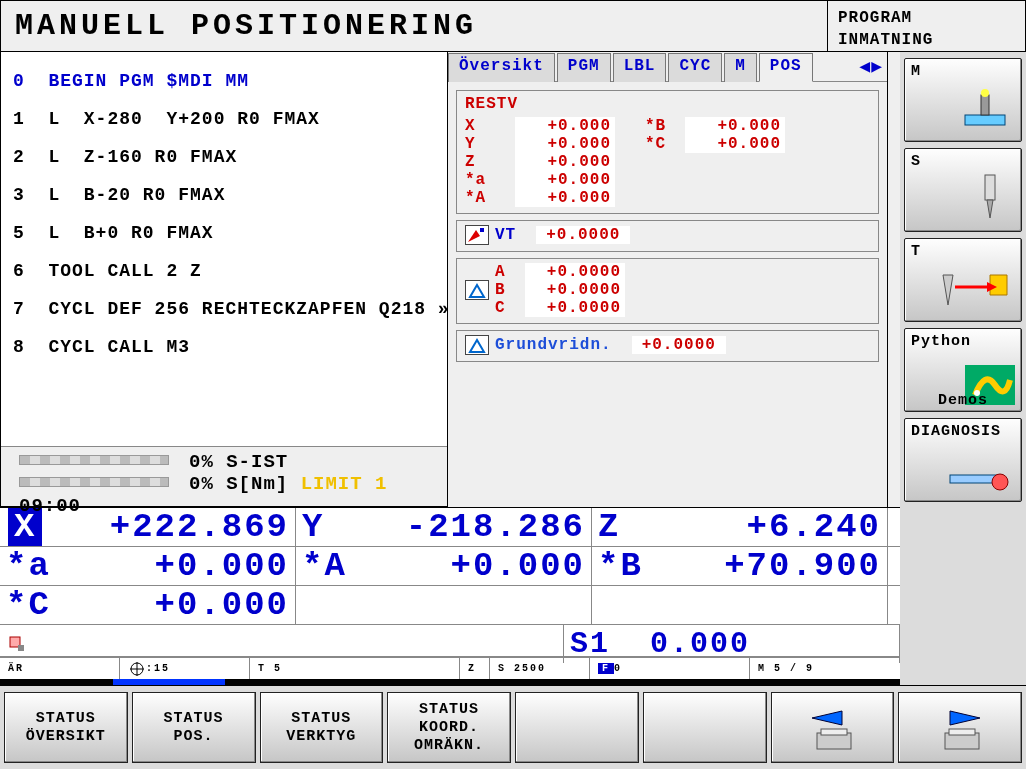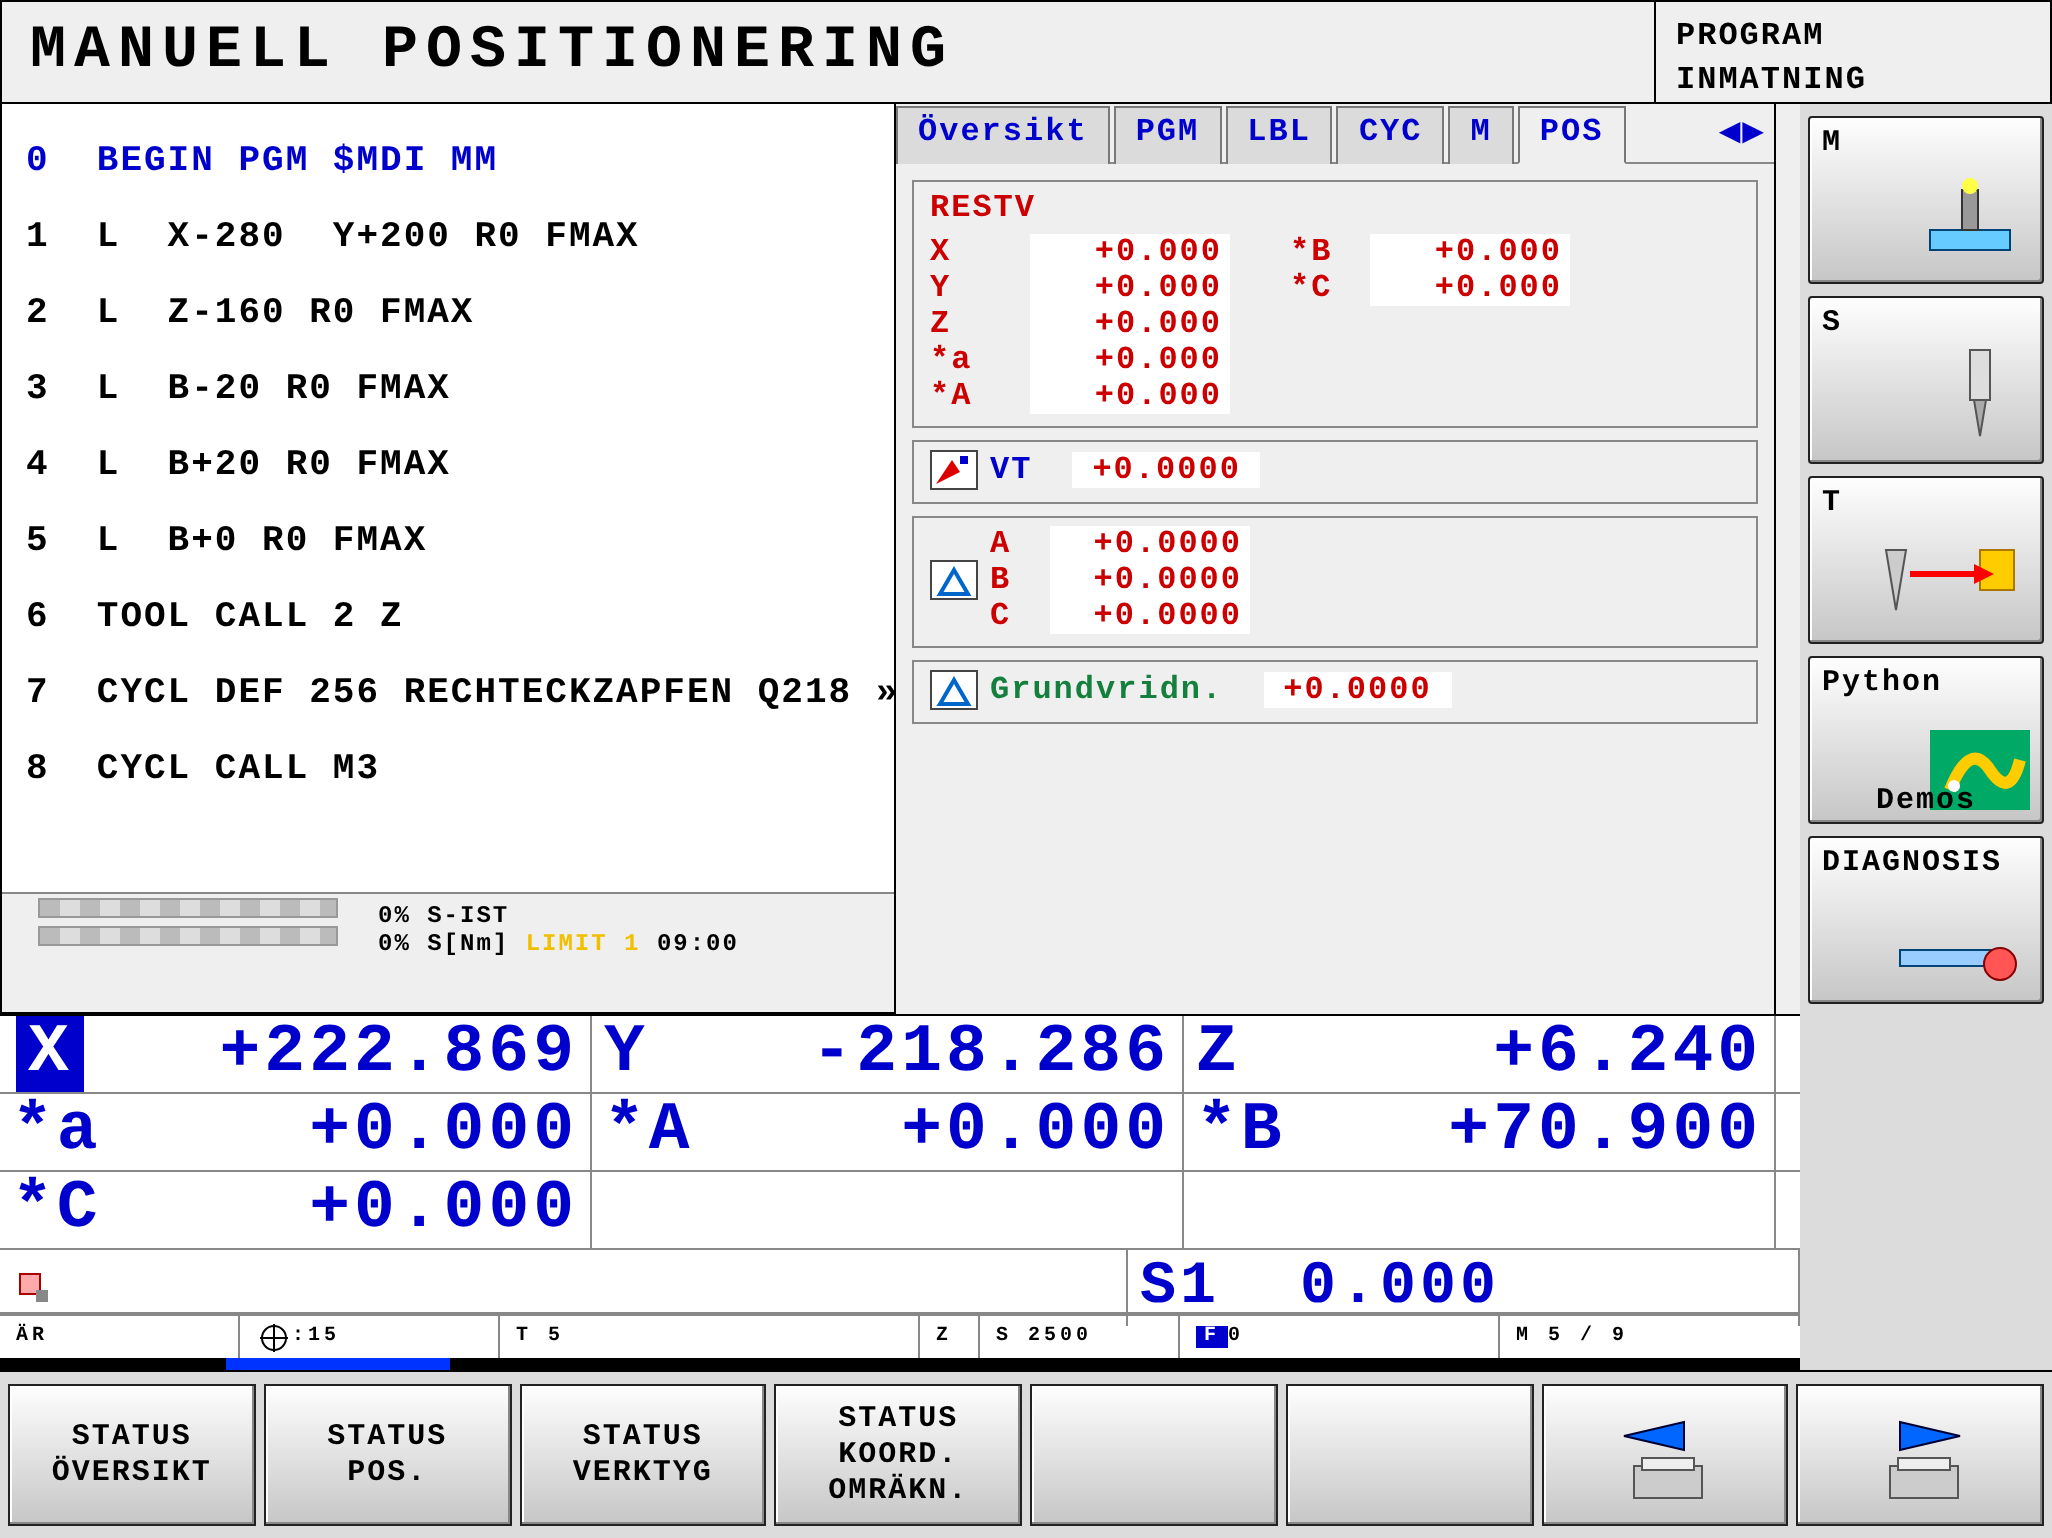--- a/index.html
+++ b/index.html
@@ -63,21 +63,21 @@
     font-size: 18px;
     overflow: hidden;
     min-height: 0;
   }
   .pgm-line { white-space: pre; }
   .pgm-line.blue { color: #0000cc; }
   .status-strip {
     height: 60px;
     background: #efefef;
     border-top: 1px solid #888;
-    font-size: 12px;
+    font-size: 19px;
     padding: 4px 18px;
     position: relative;
   }
   .meter {
     display: inline-block;
     width: 150px;
     height: 10px;
     border: 1px solid #999;
     background: repeating-linear-gradient(90deg,#bbb 0,#bbb 10px,#ddd 10px,#ddd 20px);
     margin-right: 20px;
@@ -238,21 +238,20 @@
 
   <div class="middle">
     <div style="display:flex;flex-direction:column;flex:1;min-height:0;">
       <div style="display:flex;flex:1;min-height:0;">
         <div class="left-col">
           <div class="program" id="program">
               <div class="pgm-line blue">0  BEGIN PGM $MDI MM</div>
               <div class="pgm-line">1  L  X-280  Y+200 R0 FMAX</div>
               <div class="pgm-line">2  L  Z-160 R0 FMAX</div>
               <div class="pgm-line">3  L  B-20 R0 FMAX</div>
-              <div class="pgm-line">4  L  B+20 R0 FMAX</div>
               <div class="pgm-line">5  L  B+0 R0 FMAX</div>
               <div class="pgm-line">6  TOOL CALL 2 Z</div>
               <div class="pgm-line">7  CYCL DEF 256 RECHTECKZAPFEN Q218 »</div>
               <div class="pgm-line">8  CYCL CALL M3</div>
             </div>
           <div class="status-strip">
             <div><span class="meter"></span><span>0% S-IST</span></div>
             <div><span class="meter"></span><span>0% S[Nm]</span> <span class="limit">LIMIT 1</span> <span>09:00</span></div>
           </div>
         </div>
@@ -327,21 +326,21 @@
                     <span class="v" style="width:100px">+0.0000</span>
                   </div>
                 </div>
             </div>
             <div class="panel-box" style="display:flex;align-items:center;">
               <span class="ikn">
                 <svg width="22" height="18">
                     <polygon points="4,16 18,16 11,4" fill="none" stroke="#06c" stroke-width="2"></polygon>
                   </svg>
               </span>
-              <span style="color:#15803d;margin-right:20px;">Grundvridn.</span>
+              <span style="color:#1d4ed8;margin-right:20px;">Grundvridn.</span>
               <span style="background:#fff;padding:0 10px;">+0.0000</span>
             </div>
           </div>
         </div>
       </div>
 
       <div class="dro">
         <div class="dro-row dro3" id="dro1">
             <div class="dro-cell" style="display: flex;"><span class="dro-axis inv">X</span><span style="flex: 1 1 0%; text-align: right;">+222.869</span></div>
             <div class="dro-cell" style="display: flex;"><span style="width: 50px; display: inline-block;">Y</span><span style="flex: 1 1 0%; text-align: right;">-218.286</span></div>

